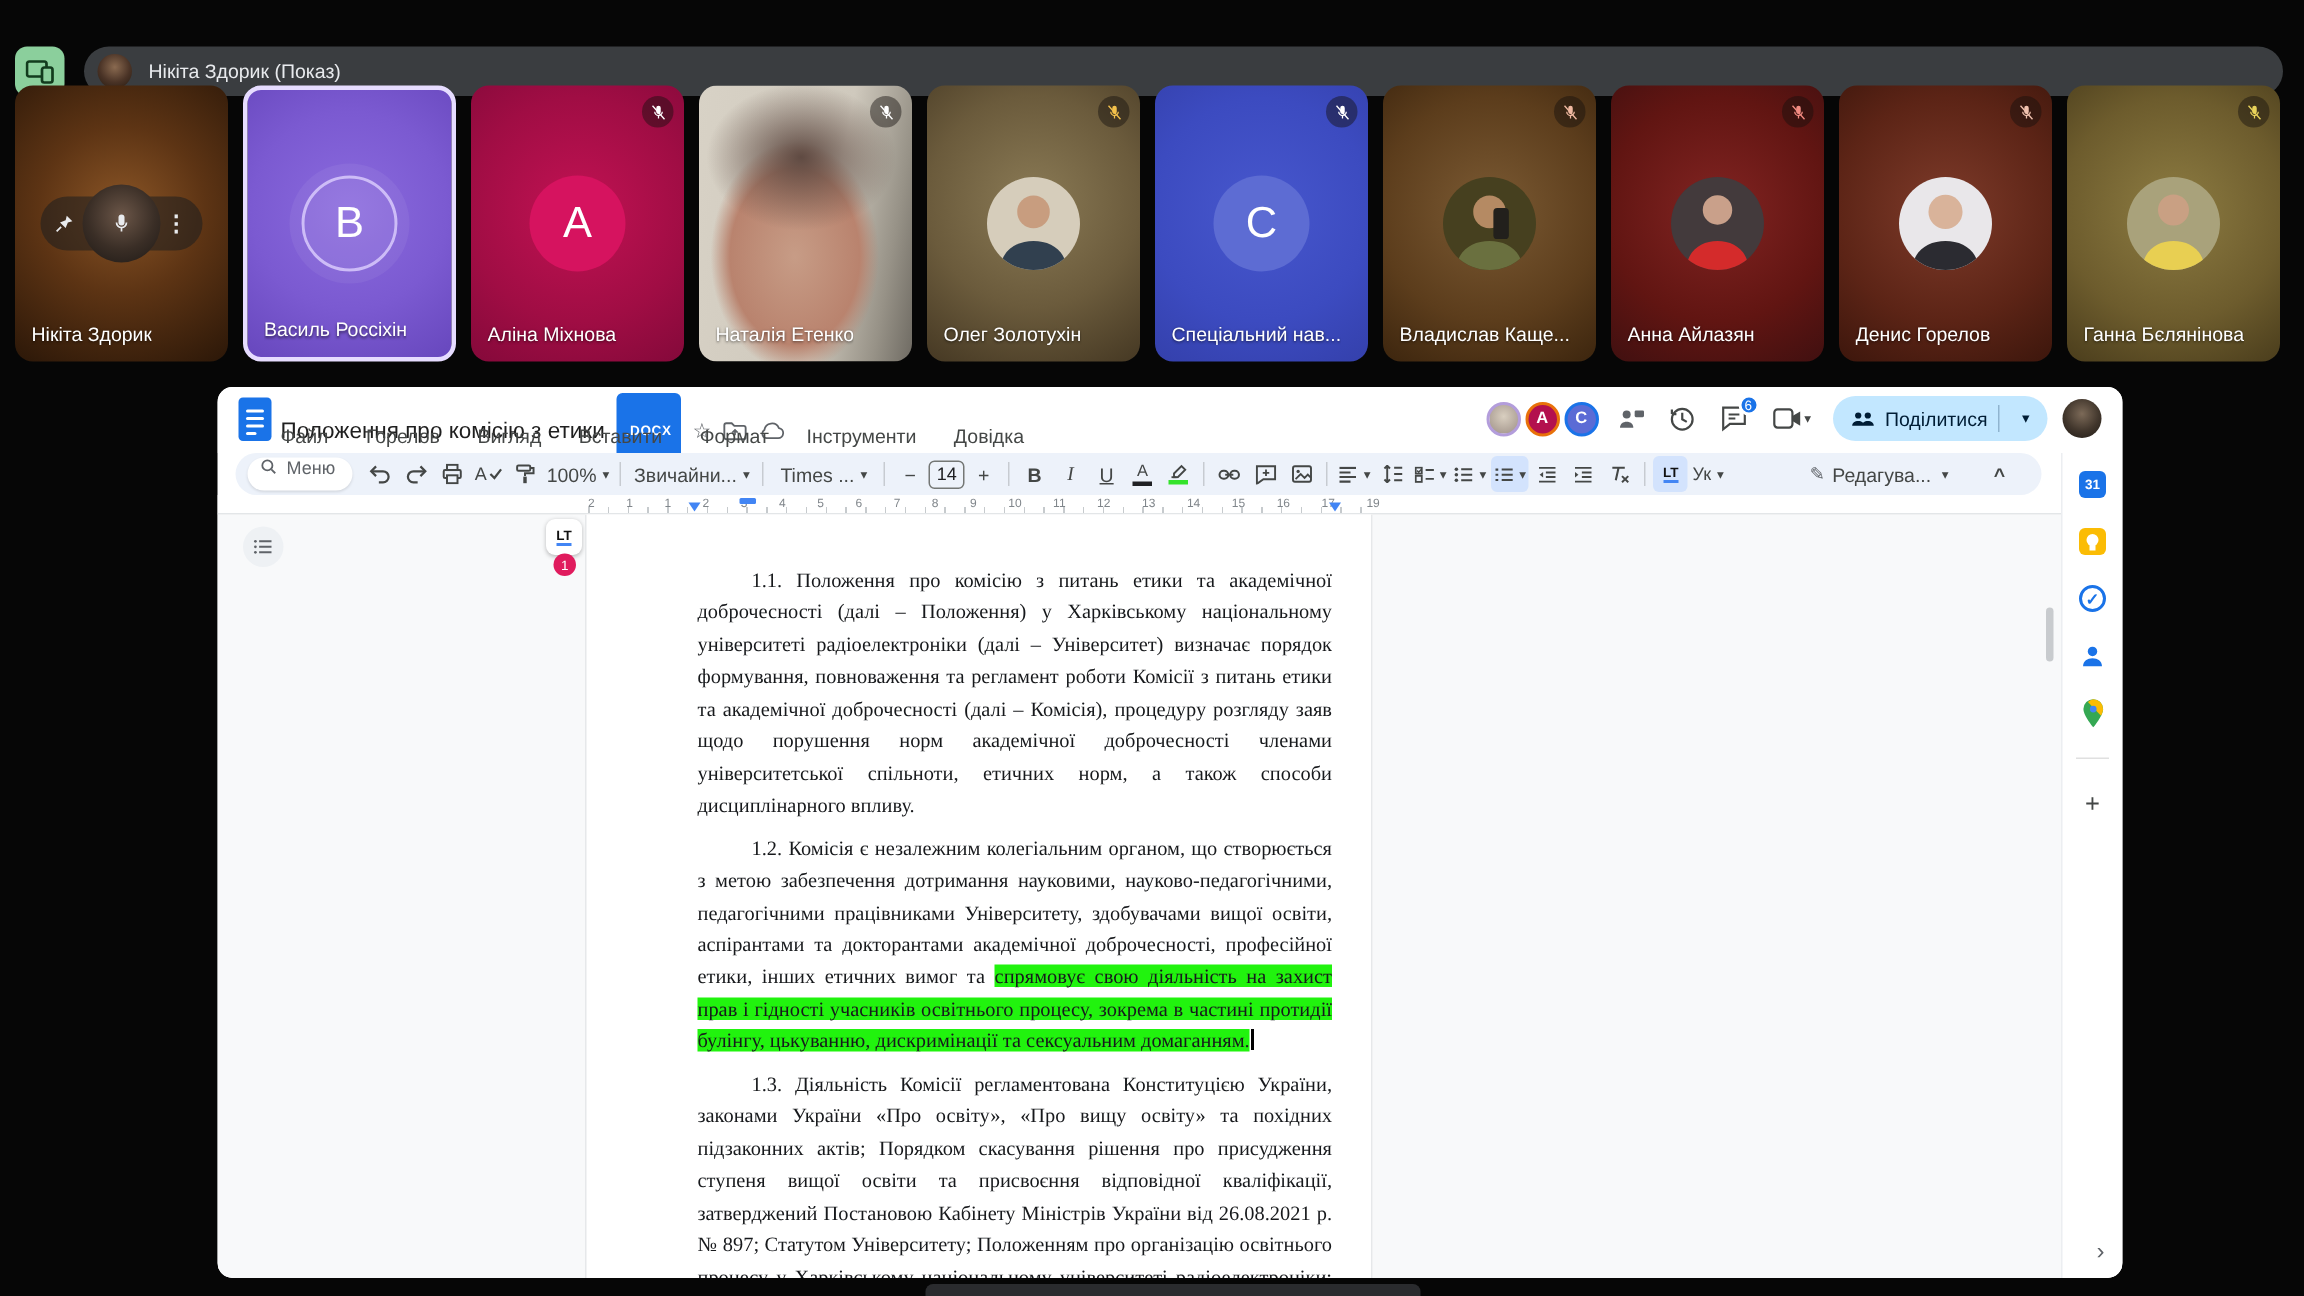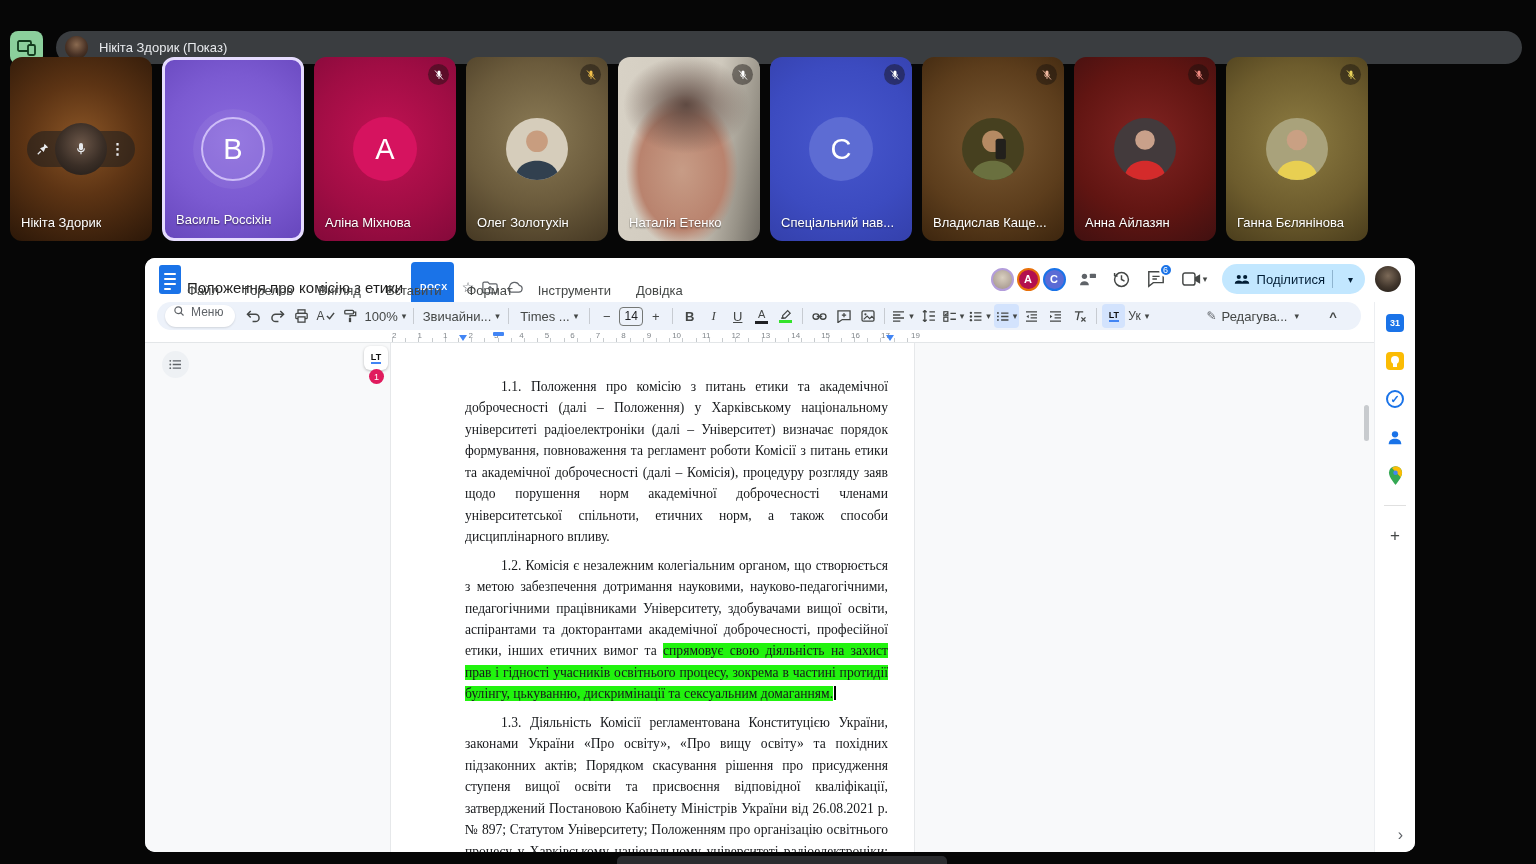--- a/index.html
+++ b/index.html
@@ -219,48 +219,48 @@
           <path d="M12 14a3 3 0 0 0 3-3V6a3 3 0 0 0-6 0v5a3 3 0 0 0 3 3z" fill="#fff"></path>
           <path d="M17 11a5 5 0 0 1-10 0" fill="none" stroke="#fff" stroke-width="1.7"></path>
           <line x1="12" y1="16.5" x2="12" y2="20" stroke="#fff" stroke-width="1.7"></line>
           <line x1="4" y1="3" x2="20" y2="21" stroke="#fff" stroke-width="1.8"></line>
         </svg>
     </div>
     <div class="letter-avatar">А</div>
     <span class="tile-name">Аліна Міхнова</span>
   </div>
 
+  <div class="tile t4">
+    <div class="mic-badge">
+      <svg width="12" height="12" viewBox="0 0 24 24">
+          <path d="M12 14a3 3 0 0 0 3-3V6a3 3 0 0 0-6 0v5a3 3 0 0 0 3 3z" fill="#fff"></path>
+          <path d="M17 11a5 5 0 0 1-10 0" fill="none" stroke="#fff" stroke-width="1.7"></path>
+          <line x1="12" y1="16.5" x2="12" y2="20" stroke="#fff" stroke-width="1.7"></line>
+          <line x1="4" y1="3" x2="20" y2="21" stroke="#fff" stroke-width="1.8"></line>
+        </svg>
+    </div>
+    <span class="tile-name">Наталія Етенко</span>
+  </div>
+
   <div class="tile t5">
     <div class="mic-badge">
       <svg width="12" height="12" viewBox="0 0 24 24">
           <path d="M12 14a3 3 0 0 0 3-3V6a3 3 0 0 0-6 0v5a3 3 0 0 0 3 3z" fill="#f3c14b"></path>
           <path d="M17 11a5 5 0 0 1-10 0" fill="none" stroke="#f3c14b" stroke-width="1.7"></path>
           <line x1="12" y1="16.5" x2="12" y2="20" stroke="#f3c14b" stroke-width="1.7"></line>
           <line x1="4" y1="3" x2="20" y2="21" stroke="#f3c14b" stroke-width="1.8"></line>
         </svg>
     </div>
     <div class="photo-avatar av-oleg">
       <svg viewBox="0 0 24 24">
           <circle cx="12" cy="9" r="4.2" fill="#c89d7f"></circle>
           <path d="M3.5 24c0-5 4-7.5 8.5-7.5s8.5 2.5 8.5 7.5z" fill="#31404f"></path>
         </svg>
     </div>
     <span class="tile-name">Олег Золотухін</span>
-  </div>
-
-  <div class="tile t4">
-    <div class="mic-badge">
-      <svg width="12" height="12" viewBox="0 0 24 24">
-          <path d="M12 14a3 3 0 0 0 3-3V6a3 3 0 0 0-6 0v5a3 3 0 0 0 3 3z" fill="#fff"></path>
-          <path d="M17 11a5 5 0 0 1-10 0" fill="none" stroke="#fff" stroke-width="1.7"></path>
-          <line x1="12" y1="16.5" x2="12" y2="20" stroke="#fff" stroke-width="1.7"></line>
-          <line x1="4" y1="3" x2="20" y2="21" stroke="#fff" stroke-width="1.8"></line>
-        </svg>
-    </div>
-    <span class="tile-name">Наталія Етенко</span>
   </div>
 
   <div class="tile t6">
     <div class="mic-badge">
       <svg width="12" height="12" viewBox="0 0 24 24">
           <path d="M12 14a3 3 0 0 0 3-3V6a3 3 0 0 0-6 0v5a3 3 0 0 0 3 3z" fill="#fff"></path>
           <path d="M17 11a5 5 0 0 1-10 0" fill="none" stroke="#fff" stroke-width="1.7"></path>
           <line x1="12" y1="16.5" x2="12" y2="20" stroke="#fff" stroke-width="1.7"></line>
           <line x1="4" y1="3" x2="20" y2="21" stroke="#fff" stroke-width="1.8"></line>
         </svg>
@@ -299,20 +299,37 @@
     </div>
     <div class="photo-avatar av-anna">
       <svg viewBox="0 0 24 24">
           <circle cx="12" cy="8.5" r="3.8" fill="#c9a08a"></circle>
           <path d="M4 24c0-5 3.8-7.5 8-7.5s8 2.5 8 7.5z" fill="#d42b2b"></path>
         </svg>
     </div>
     <span class="tile-name">Анна Айлазян</span>
   </div>
 
+  <div class="tile t9">
+    <div class="mic-badge">
+      <svg width="12" height="12" viewBox="0 0 24 24">
+          <path d="M12 14a3 3 0 0 0 3-3V6a3 3 0 0 0-6 0v5a3 3 0 0 0 3 3z" fill="#f0c1ae"></path>
+          <path d="M17 11a5 5 0 0 1-10 0" fill="none" stroke="#f0c1ae" stroke-width="1.7"></path>
+          <line x1="12" y1="16.5" x2="12" y2="20" stroke="#f0c1ae" stroke-width="1.7"></line>
+          <line x1="4" y1="3" x2="20" y2="21" stroke="#f0c1ae" stroke-width="1.8"></line>
+        </svg>
+    </div>
+    <div class="photo-avatar av-denys">
+      <svg viewBox="0 0 24 24">
+          <circle cx="12" cy="9" r="4.4" fill="#d9b39a"></circle>
+          <path d="M3.5 24c0-5 4-7.5 8.5-7.5s8.5 2.5 8.5 7.5z" fill="#2b2b31"></path>
+        </svg>
+    </div>
+    <span class="tile-name">Денис Горелов</span>
+  </div>
 
   <div class="tile t10">
     <div class="mic-badge">
       <svg width="12" height="12" viewBox="0 0 24 24">
           <path d="M12 14a3 3 0 0 0 3-3V6a3 3 0 0 0-6 0v5a3 3 0 0 0 3 3z" fill="#e9d35a"></path>
           <path d="M17 11a5 5 0 0 1-10 0" fill="none" stroke="#e9d35a" stroke-width="1.7"></path>
           <line x1="12" y1="16.5" x2="12" y2="20" stroke="#e9d35a" stroke-width="1.7"></line>
           <line x1="4" y1="3" x2="20" y2="21" stroke="#e9d35a" stroke-width="1.8"></line>
         </svg>
     </div>

